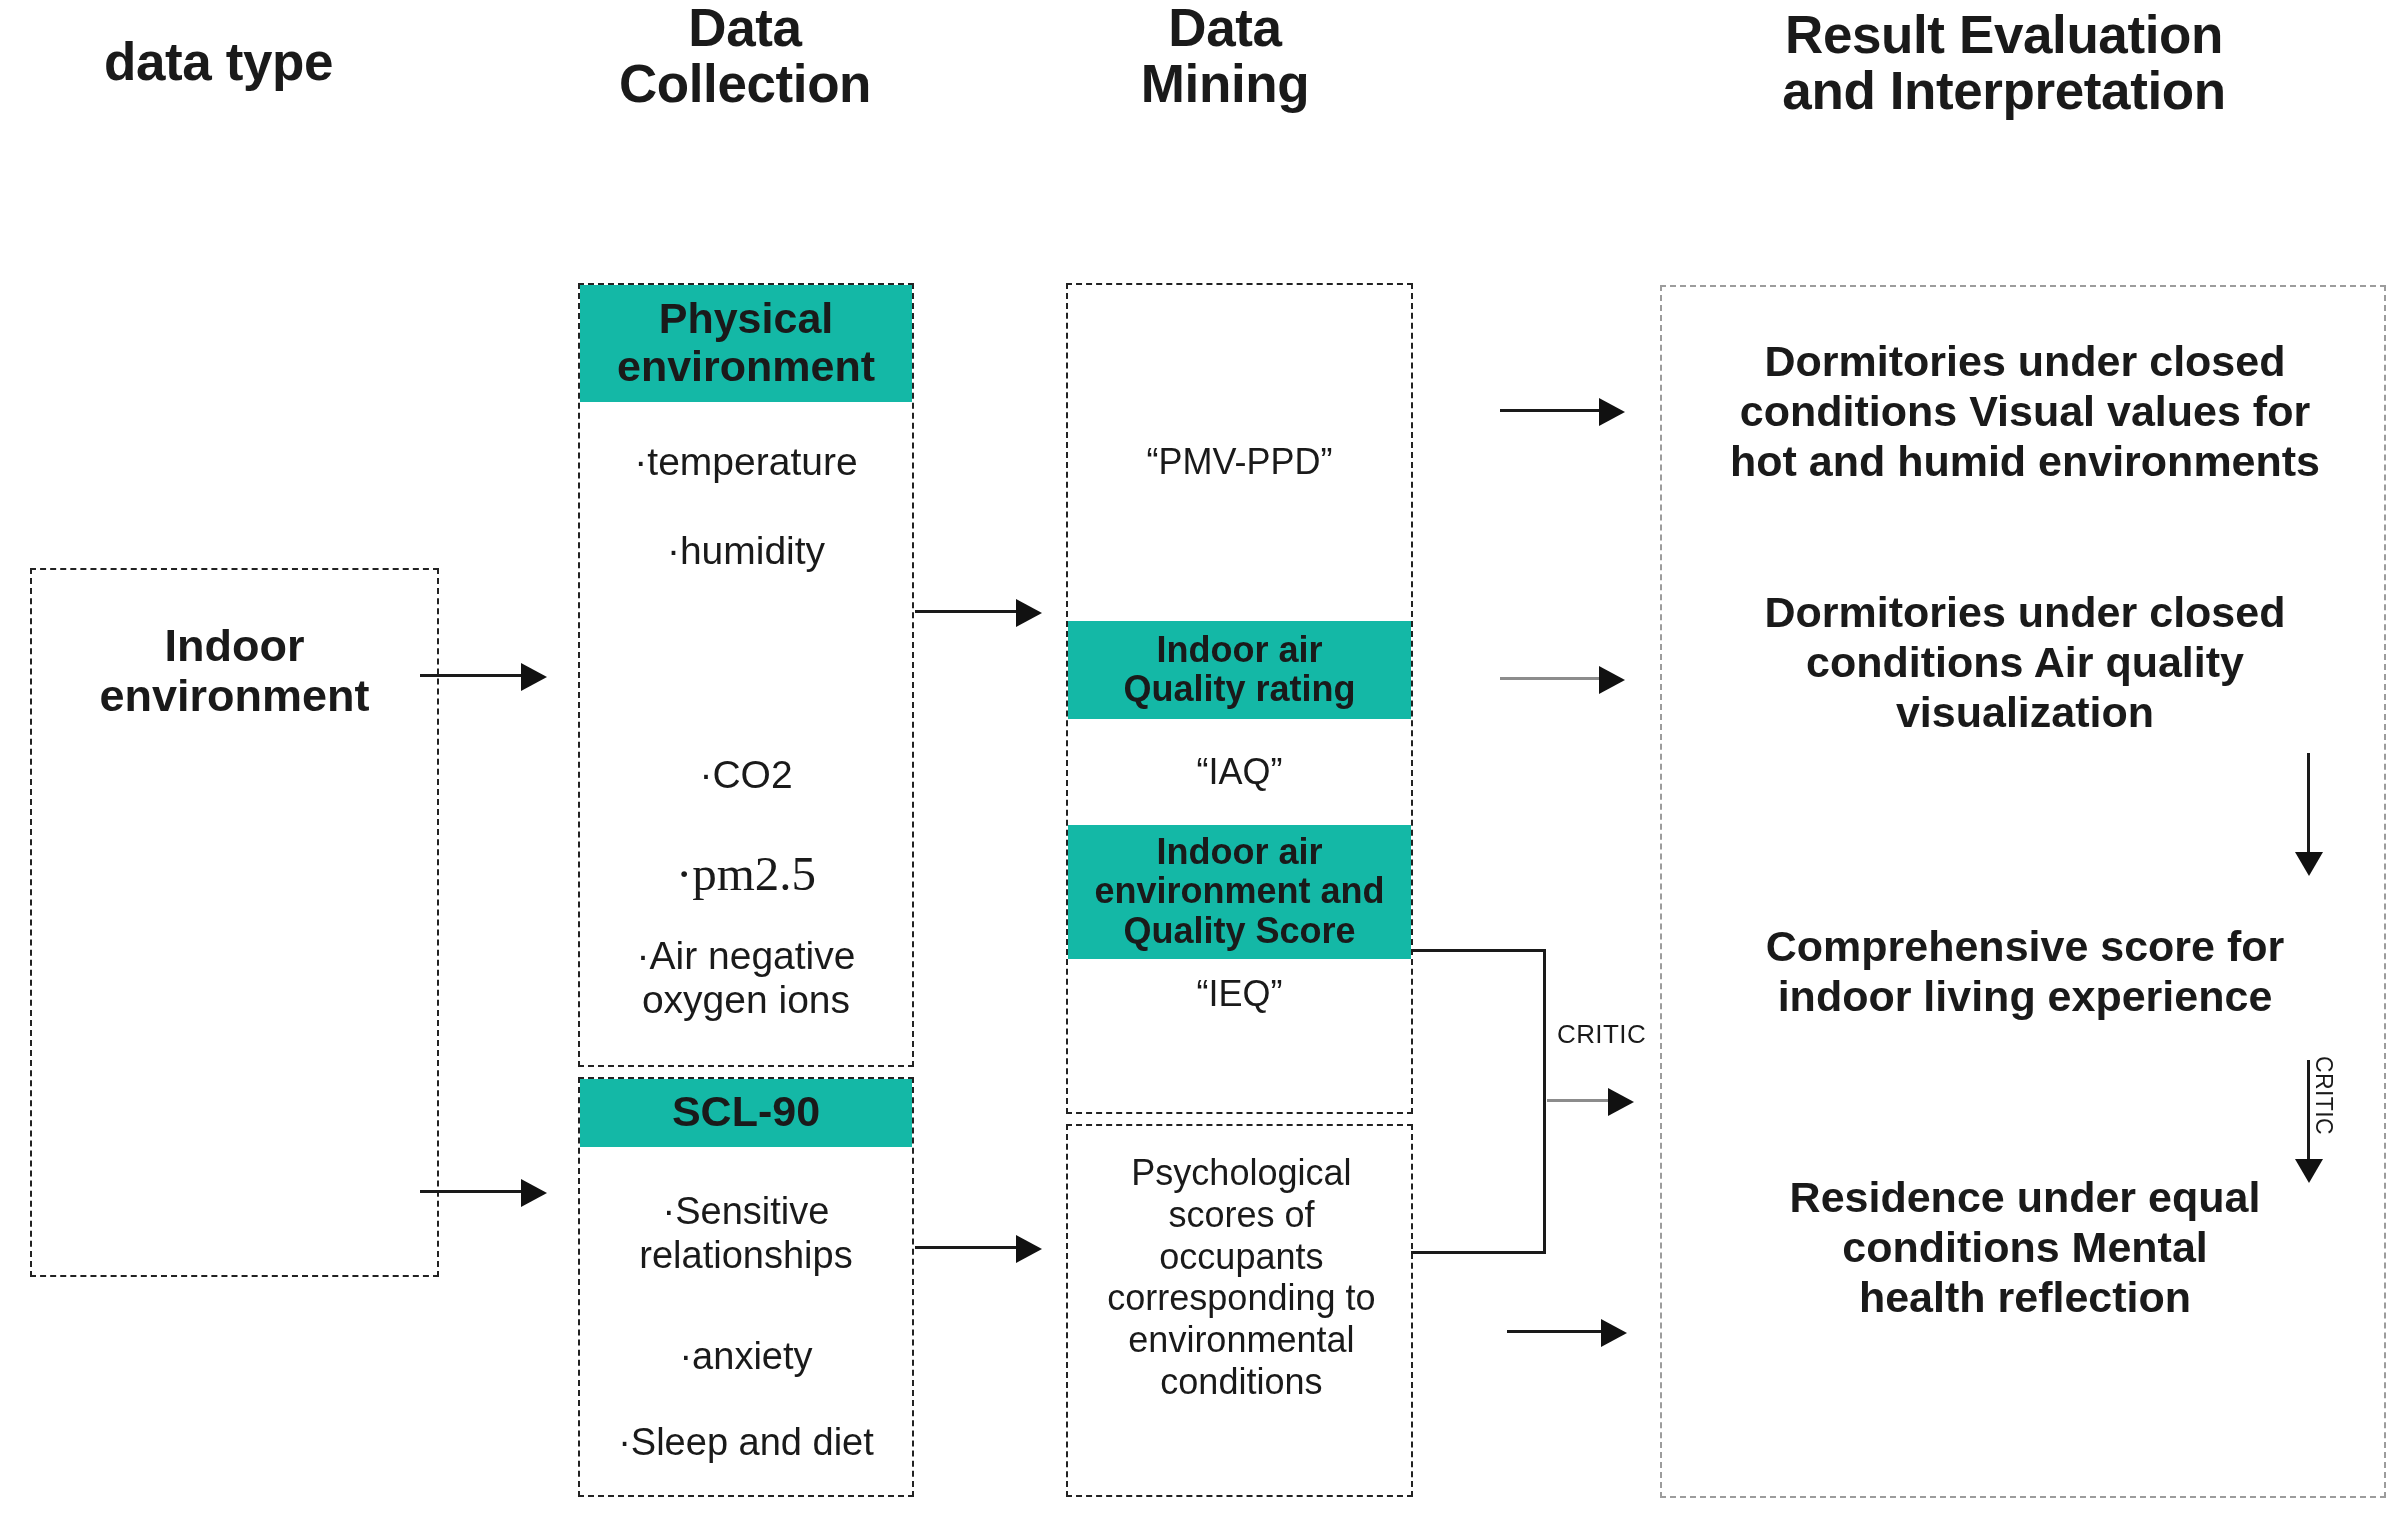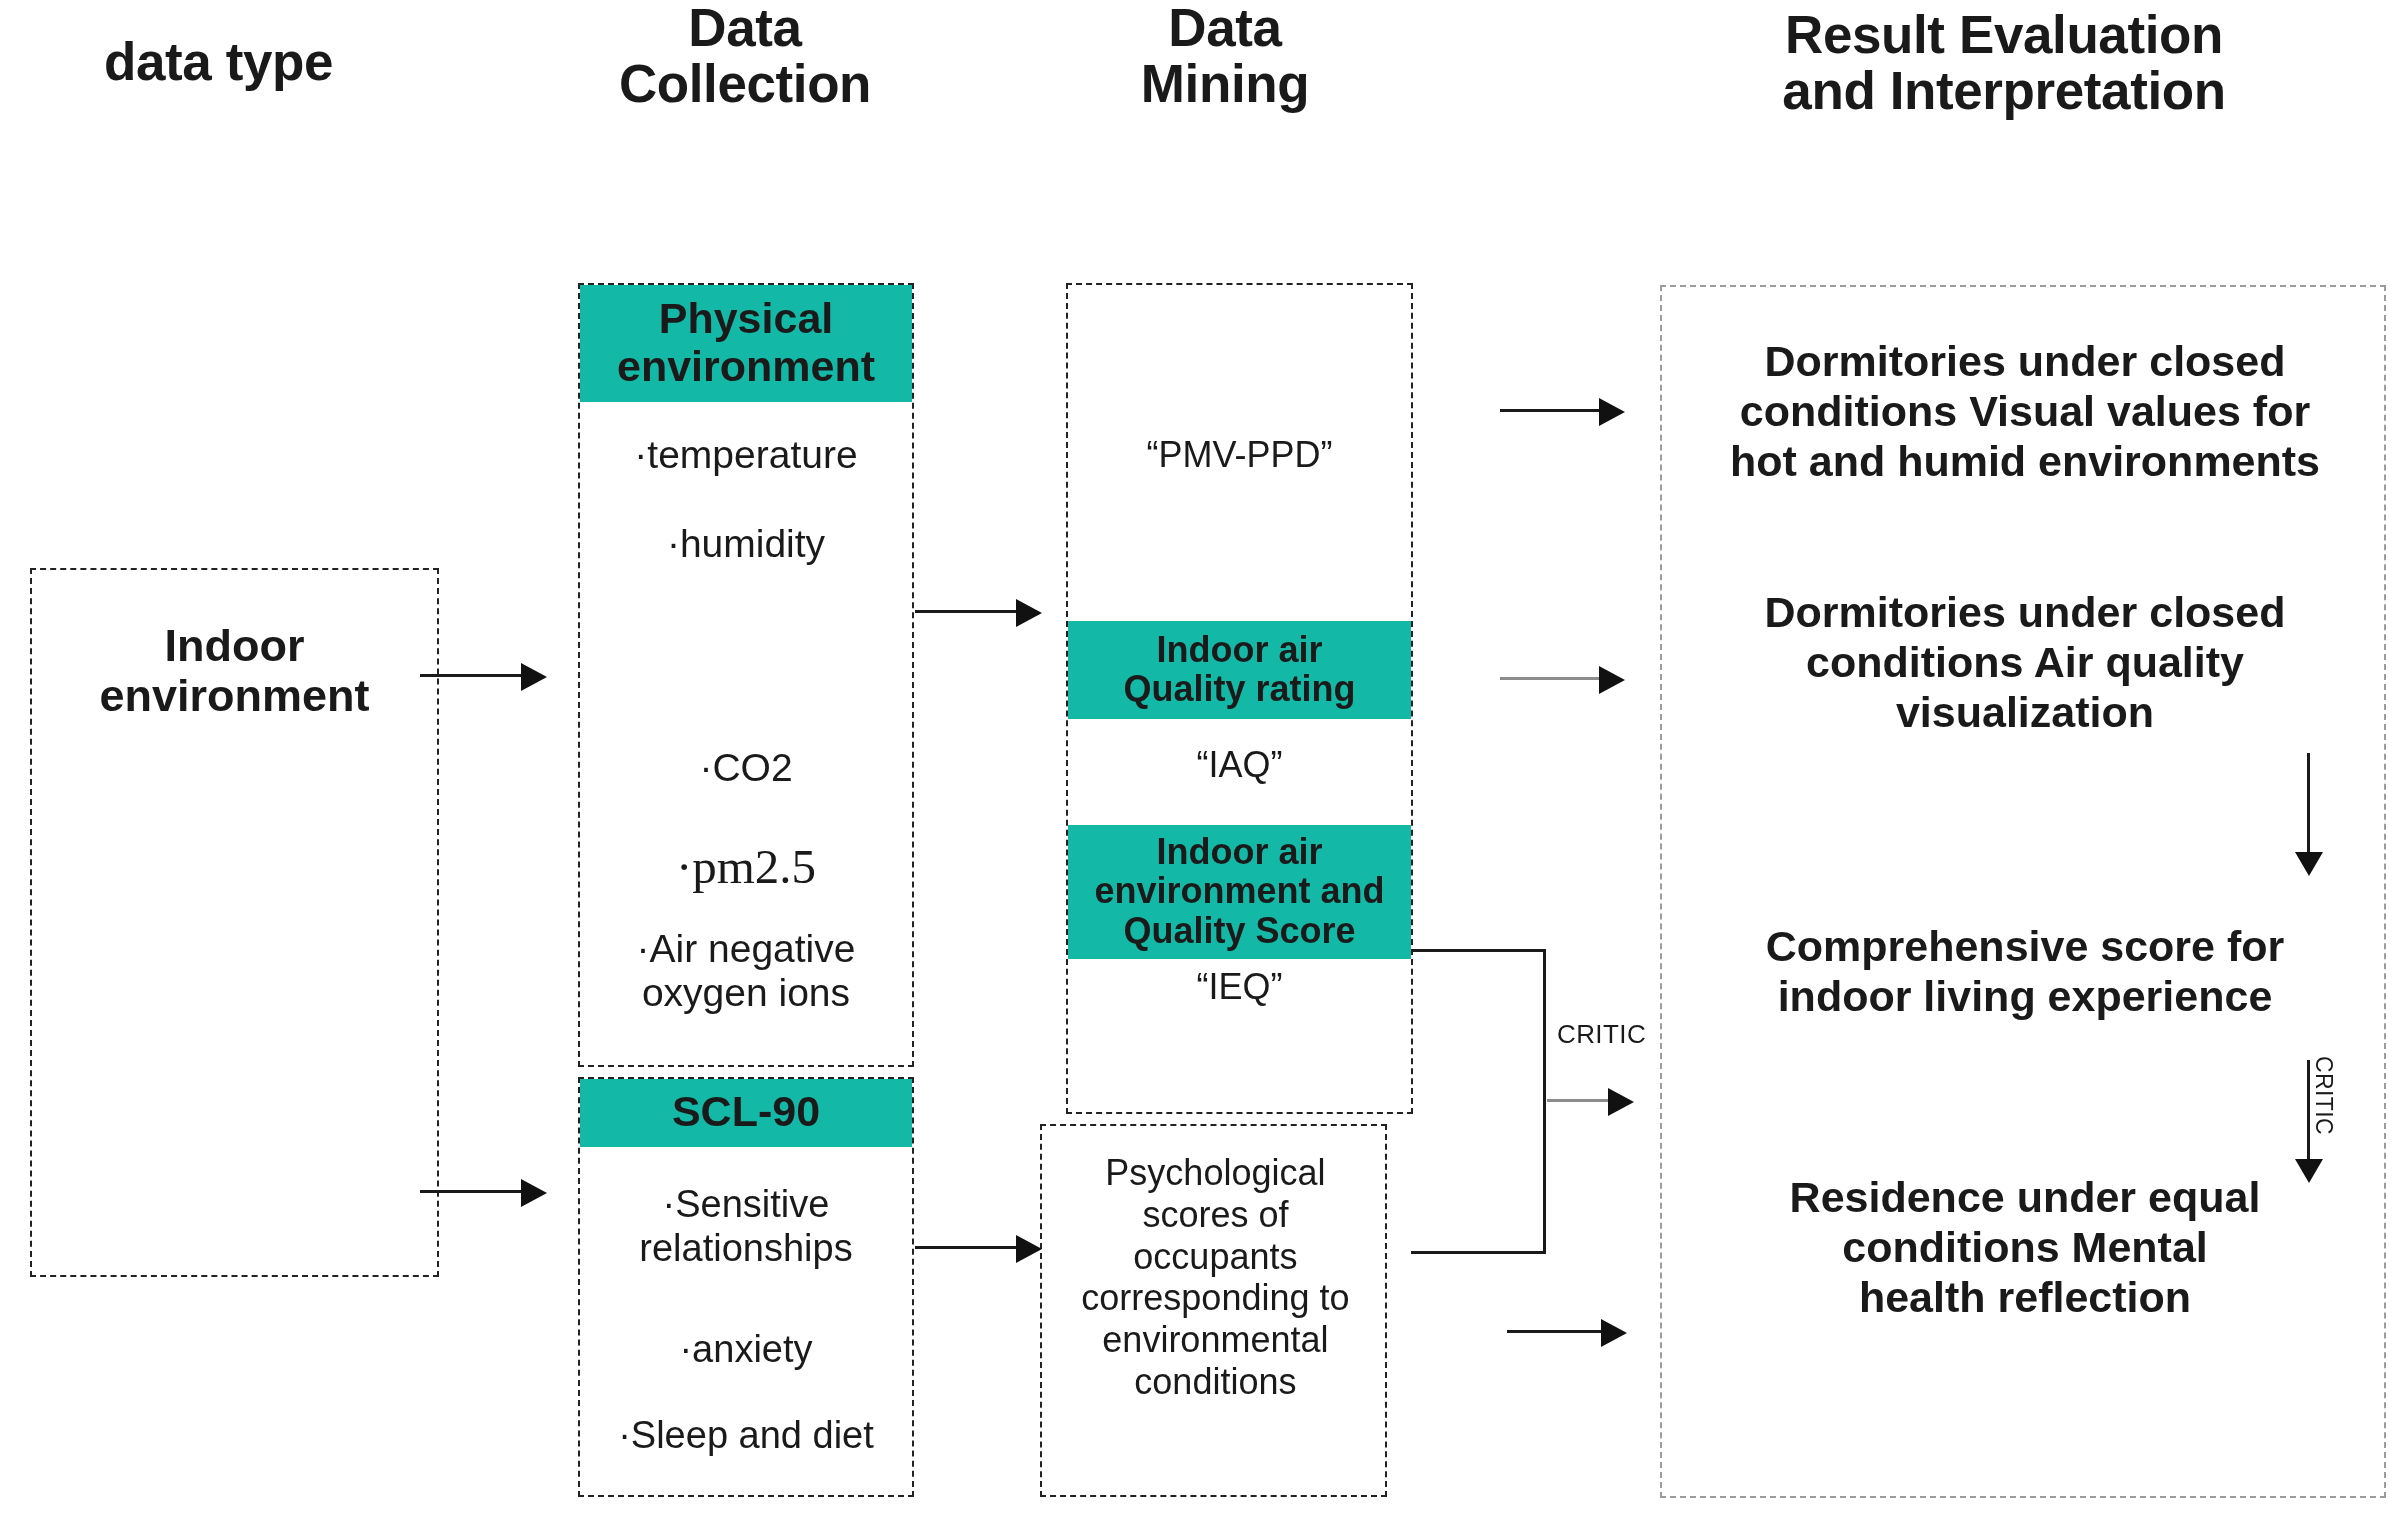--- a/index.html
+++ b/index.html
@@ -52,21 +52,21 @@
   }
   #dt-indoor { top: 51px; }
   #dt-resid  { top: 480px; }
 
   
   #box-physical { left: 578px; top: 283px; width: 336px; height: 784px; }
   #box-scl      { left: 578px; top: 1077px; width: 336px; height: 420px; }
 
   
   #box-mining-top  { left: 1066px; top: 283px; width: 347px; height: 831px; }
-  #box-mining-psy  { left: 1040px; top: 1124px; width: 347px; height: 373px; }
+  #box-mining-psy  { left: 1066px; top: 1124px; width: 347px; height: 373px; }
 
   
   #box-result { left: 1660px; top: 285px; width: 726px; height: 1213px; }
 
   
   .hl {
     position: absolute;
     left: 0;
     width: 100%;
     background: #14b8a6;
@@ -76,20 +76,21 @@
     color: #1a1a1a;
     line-height: 1.1;
   }
   .plain {
     position: absolute;
     left: 0;
     width: 100%;
     text-align: center;
     color: #1a1a1a;
     line-height: 1.1;
+    margin-top: 7px;
   }
 
   
   #hl-physical { top: 0px;   padding: 10.3px 0 12px; font-size: 43px; }
   #li-temp     { top: 149px; font-size: 39px; }
   #li-hum      { top: 238px; font-size: 39px; }
   #hl-airq     { top: 327px; padding: 10.3px 0 10.3px; font-size: 43px; }
   #li-co2      { top: 462px; font-size: 39px; }
   #li-pm       { top: 555px; font-size: 49px; font-family: Liberation Serif, serif; }
   #li-ions     { top: 642px; font-size: 39px; line-height: 1.12; }

